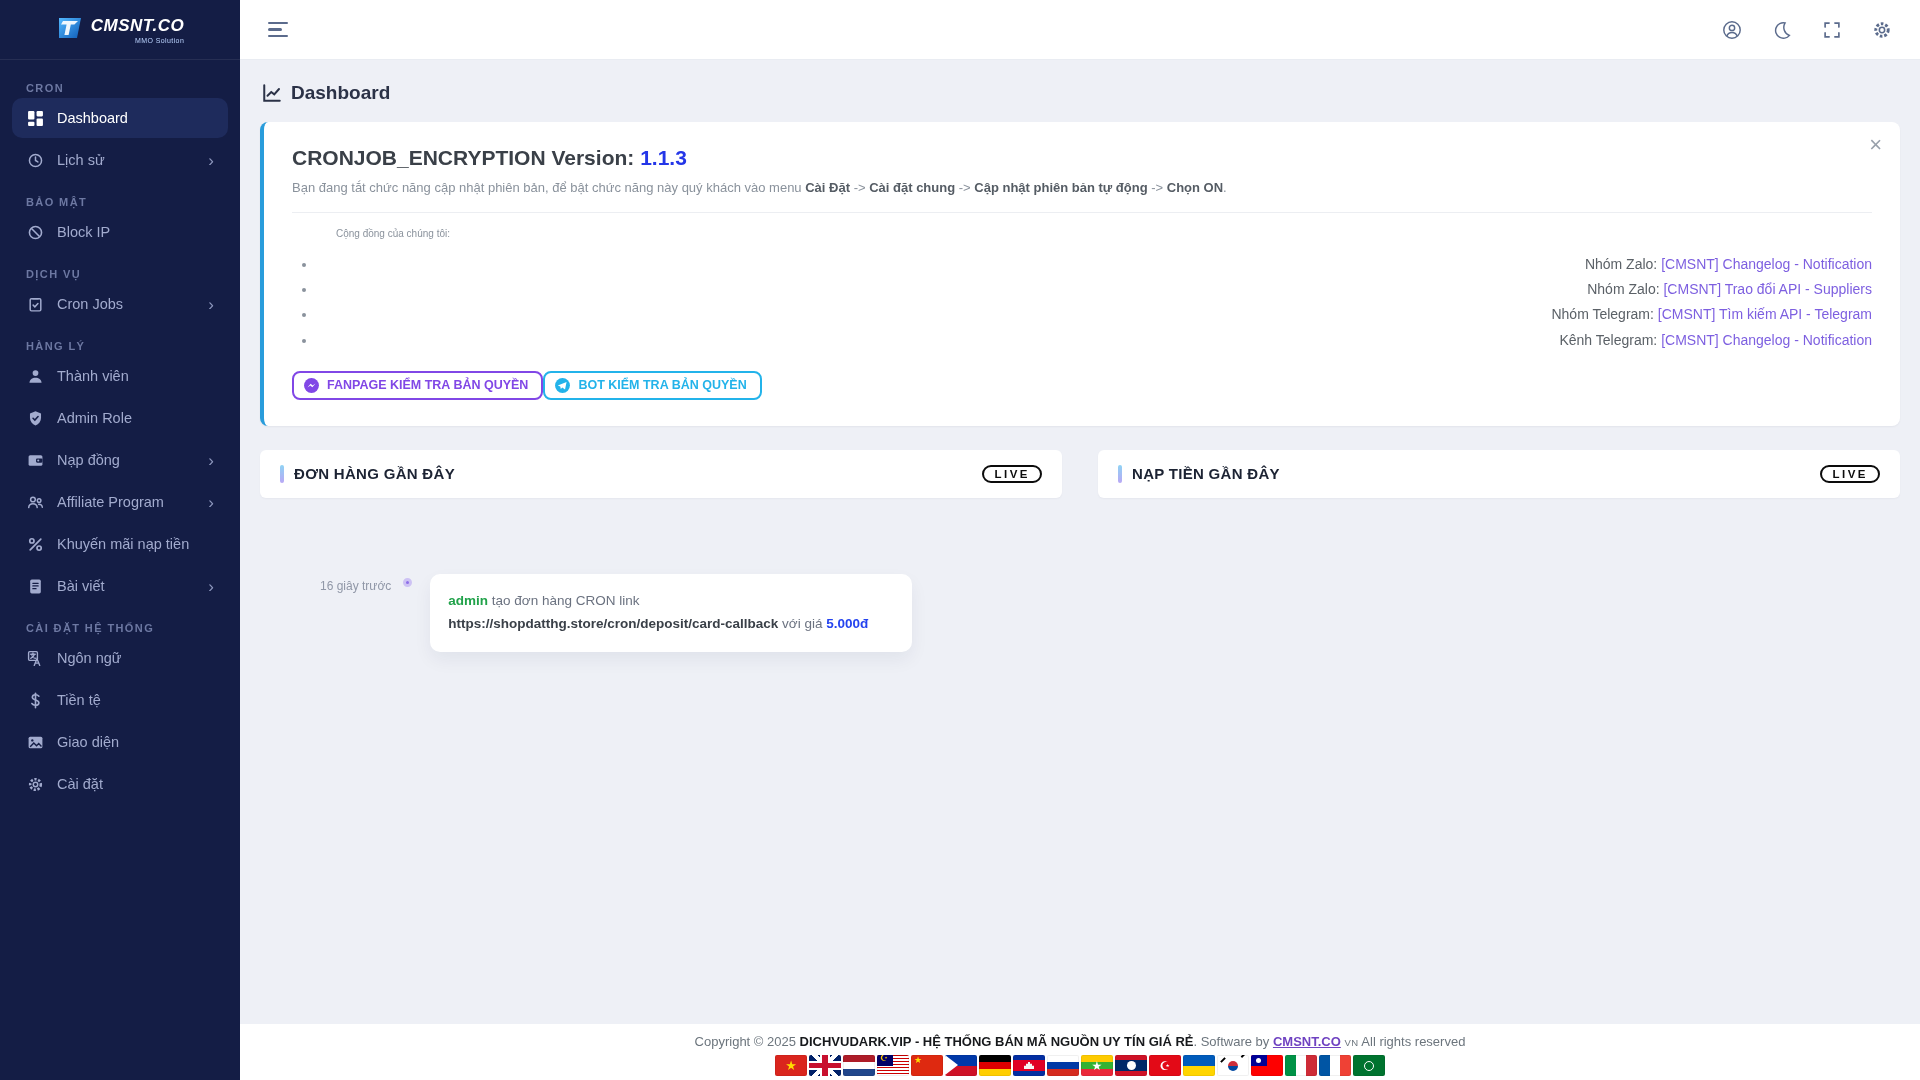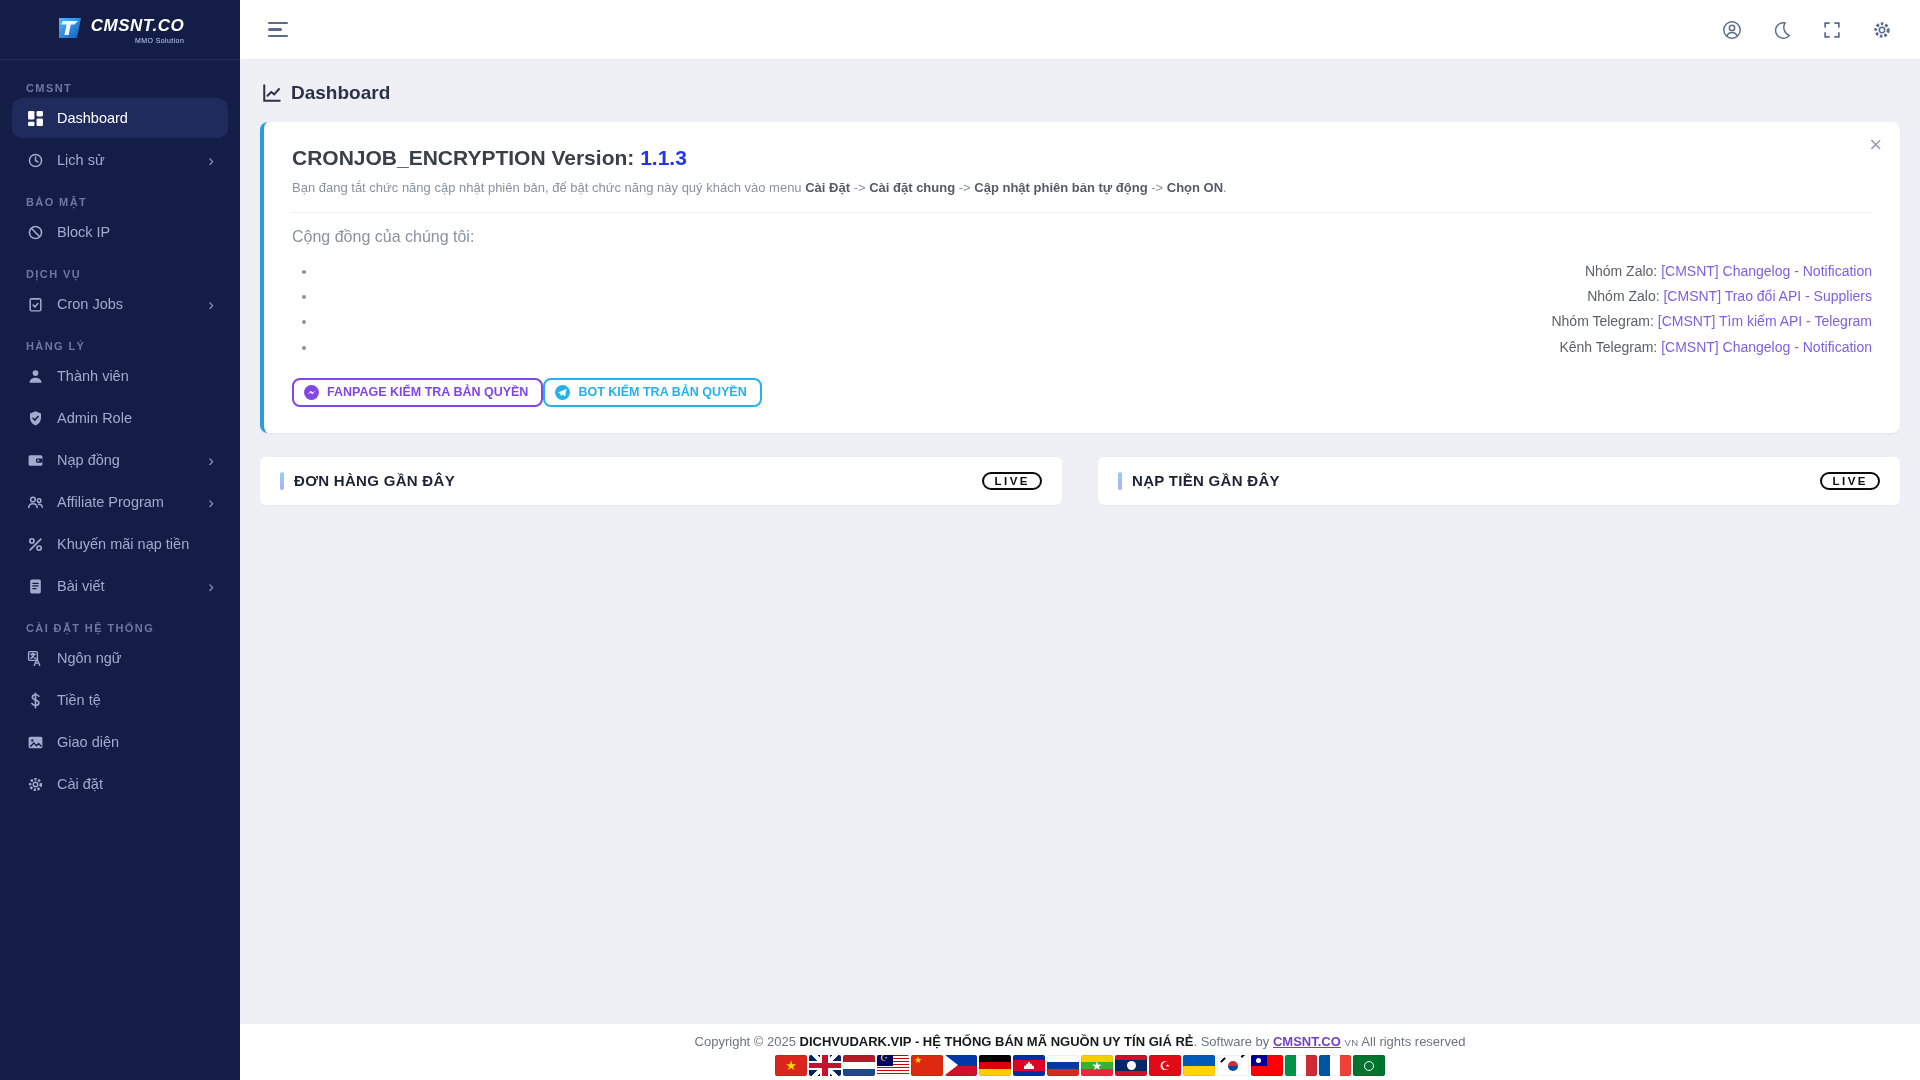--- a/index.html
+++ b/index.html
@@ -35,21 +35,21 @@
   .page-title { display:flex; align-items:center; gap:9px; font-size:19px; font-weight:bold; color:#2b3247; margin:8px 2px 4px; }
   .page-title svg { width:20px; height:20px; }
 
   
   .alert { position:relative; background:#fff; border-radius:8px; border-left:4px solid #299cdb; margin-top:18px; padding:24px 28px 26px; box-shadow:0 1px 2px rgba(16,24,40,.05); }
   .alert h2 { font-size:21px; font-weight:bold; color:#3a4048; }
   .alert .ver { color:#2436e8; }
   .alert-desc { margin-top:10px; font-size:13px; color:#8a929c; }
   .alert-desc b { color:#555c64; }
   .alert hr { border:none; border-top:1px solid #eceef2; margin:17px 0 15px; }
-  .community { font-size:16px; color:#8a929c; }
+  .community { font-size:10px; color:#8a929c;margin-left:44px; }
   .alert ul { margin:13px 0 18px; padding-left:25px; font-size:14px; color:#8a929c; line-height:1.8;text-align:right; }
   .alert ul li span { color:#5b6167; }
   .alert a.clink { color:#7d5fe0; text-decoration:none; cursor:pointer; }
   .btn-row { display:flex; gap:0; }
   .obtn { display:inline-flex; align-items:center; gap:7px; background:#fff; border:2px solid; border-radius:8px; padding:4px 13px 4px 9px; font-weight:bold; font-size:12.5px; cursor:pointer; font-family:inherit; }
   .obtn svg { width:17px; height:17px; }
   .btn-fanpage { color:#8147e6; border-color:#8147e6; }
   .btn-bot { color:#23b3ea; border-color:#23b3ea; }
   .alert-close { position:absolute; top:12px; right:18px; background:none; border:none; font-size:22px; color:#98a0ab; cursor:pointer; line-height:1; }
 
@@ -137,21 +137,21 @@
           <path d="M7 5h15l-3.6 3.6h-3.6L12.6 19H8.4l2.2-10.4H5z" fill="#fff" opacity=".92"></path>
         </svg>
       </span>
       <span class="logo-txt">
         <span class="logo-title">CMSNT.CO</span>
         <span class="logo-sub">MMO Solution</span>
       </span>
     </div>
 
     <nav class="nav">
-      <div class="sec-label">CMSNT</div>
+      <div class="sec-label">CRON</div>
 
       <div class="nav-item active">
         <span class="nicon">
           <svg viewBox="0 0 16 16" fill="currentColor">
               <rect x="1" y="1" width="6" height="8" rx="1"></rect>
               <rect x="9" y="1" width="6" height="5" rx="1"></rect>
               <rect x="1" y="11" width="6" height="4" rx="1"></rect>
               <rect x="9" y="8" width="6" height="7" rx="1"></rect>
             </svg>
         </span>
@@ -387,20 +387,27 @@
       <div class="panels">
         <div class="pcol">
           <div class="panel-head">
             <div class="ptitle">
               <span class="accent-bar"></span>
               <span>ĐƠN HÀNG GẦN ĐÂY</span>
             </div>
             <span class="live-badge">LIVE</span>
           </div>
 
+          <div class="timeline">
+            <span class="tl-time">16 giây trước</span>
+            <span class="tl-dot"></span>
+            <div class="tl-card">
+              <span class="u">admin</span><span> tạo đơn hàng CRON link </span><b class="lnk">https://shopdatthg.store/cron/deposit/card-callback</b><span> với giá </span><b class="amt">5.000đ</b>
+            </div>
+          </div>
         </div>
 
         <div class="pcol">
           <div class="panel-head">
             <div class="ptitle">
               <span class="accent-bar"></span>
               <span>NẠP TIỀN GẦN ĐÂY</span>
             </div>
             <span class="live-badge">LIVE</span>
           </div>

